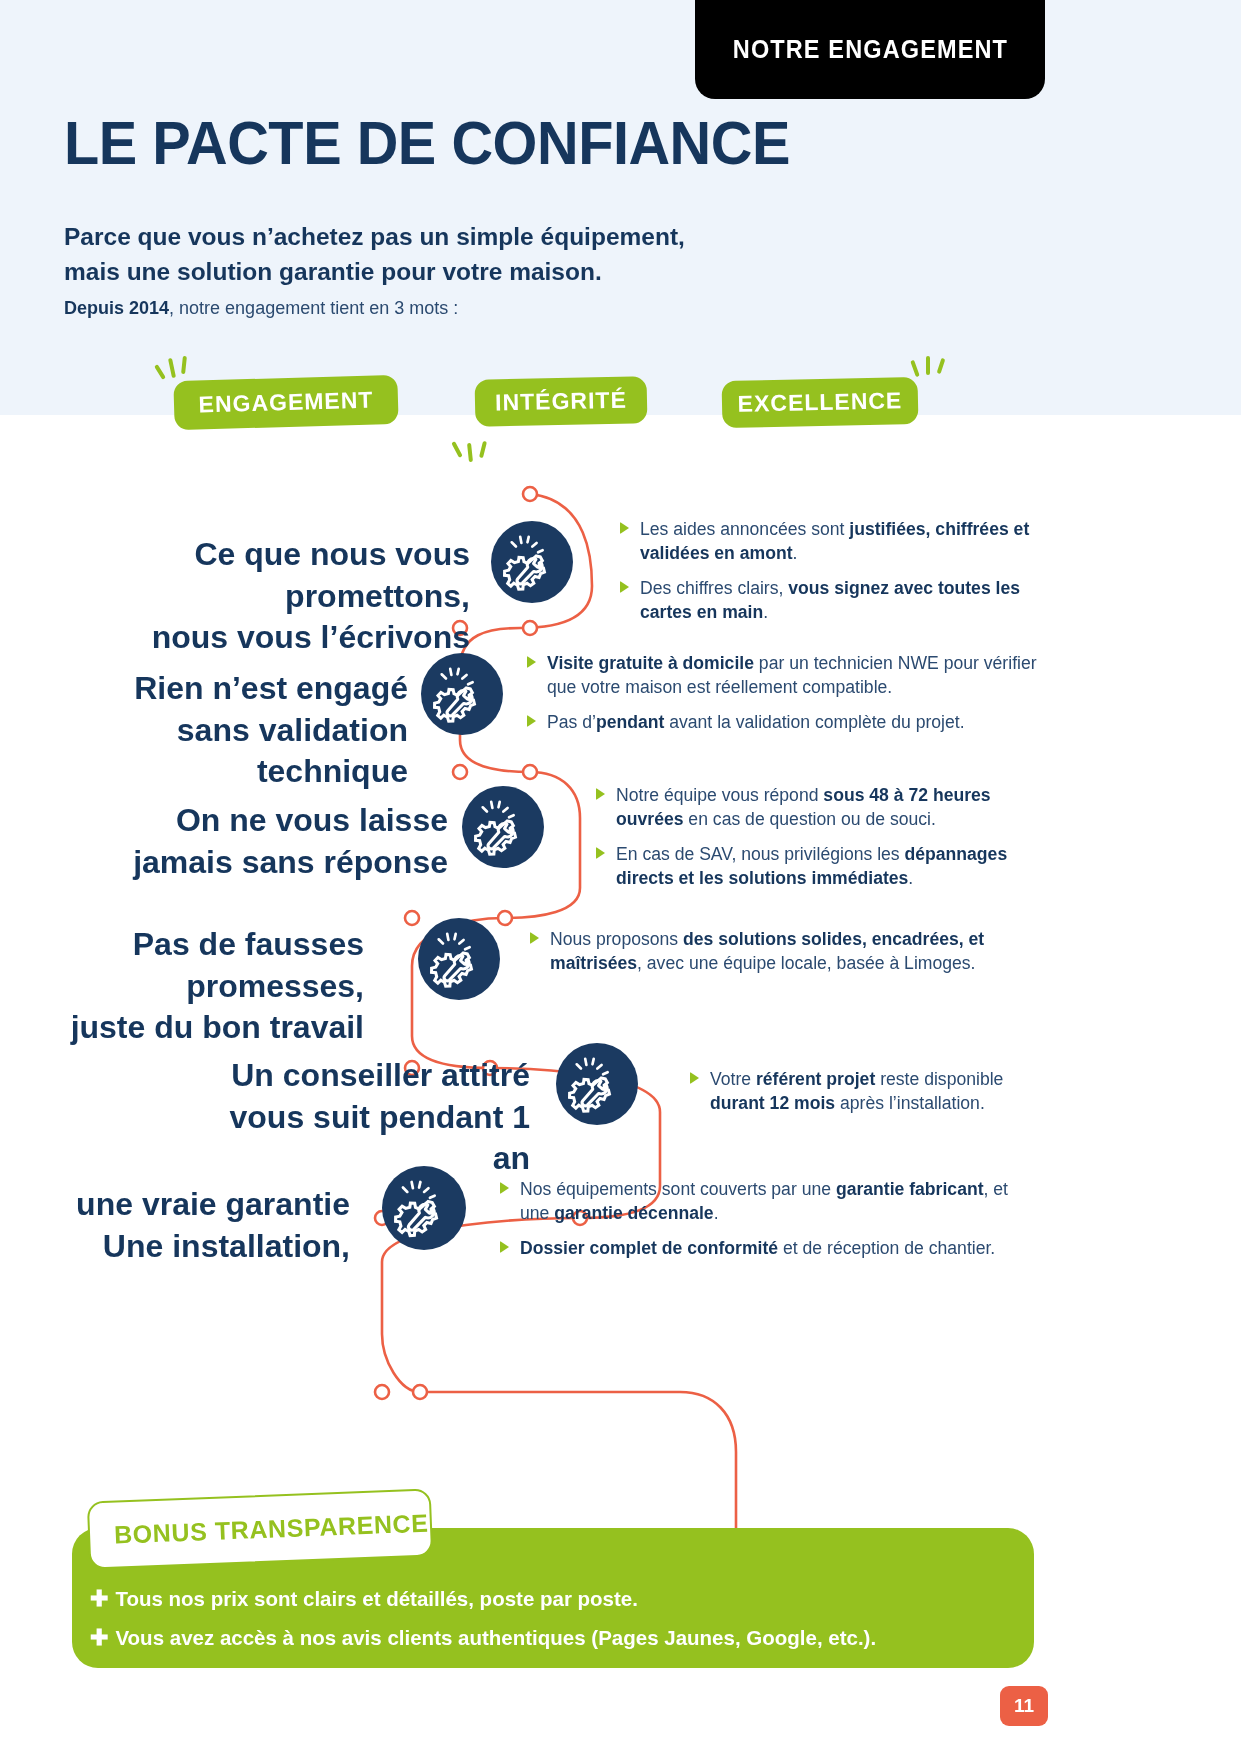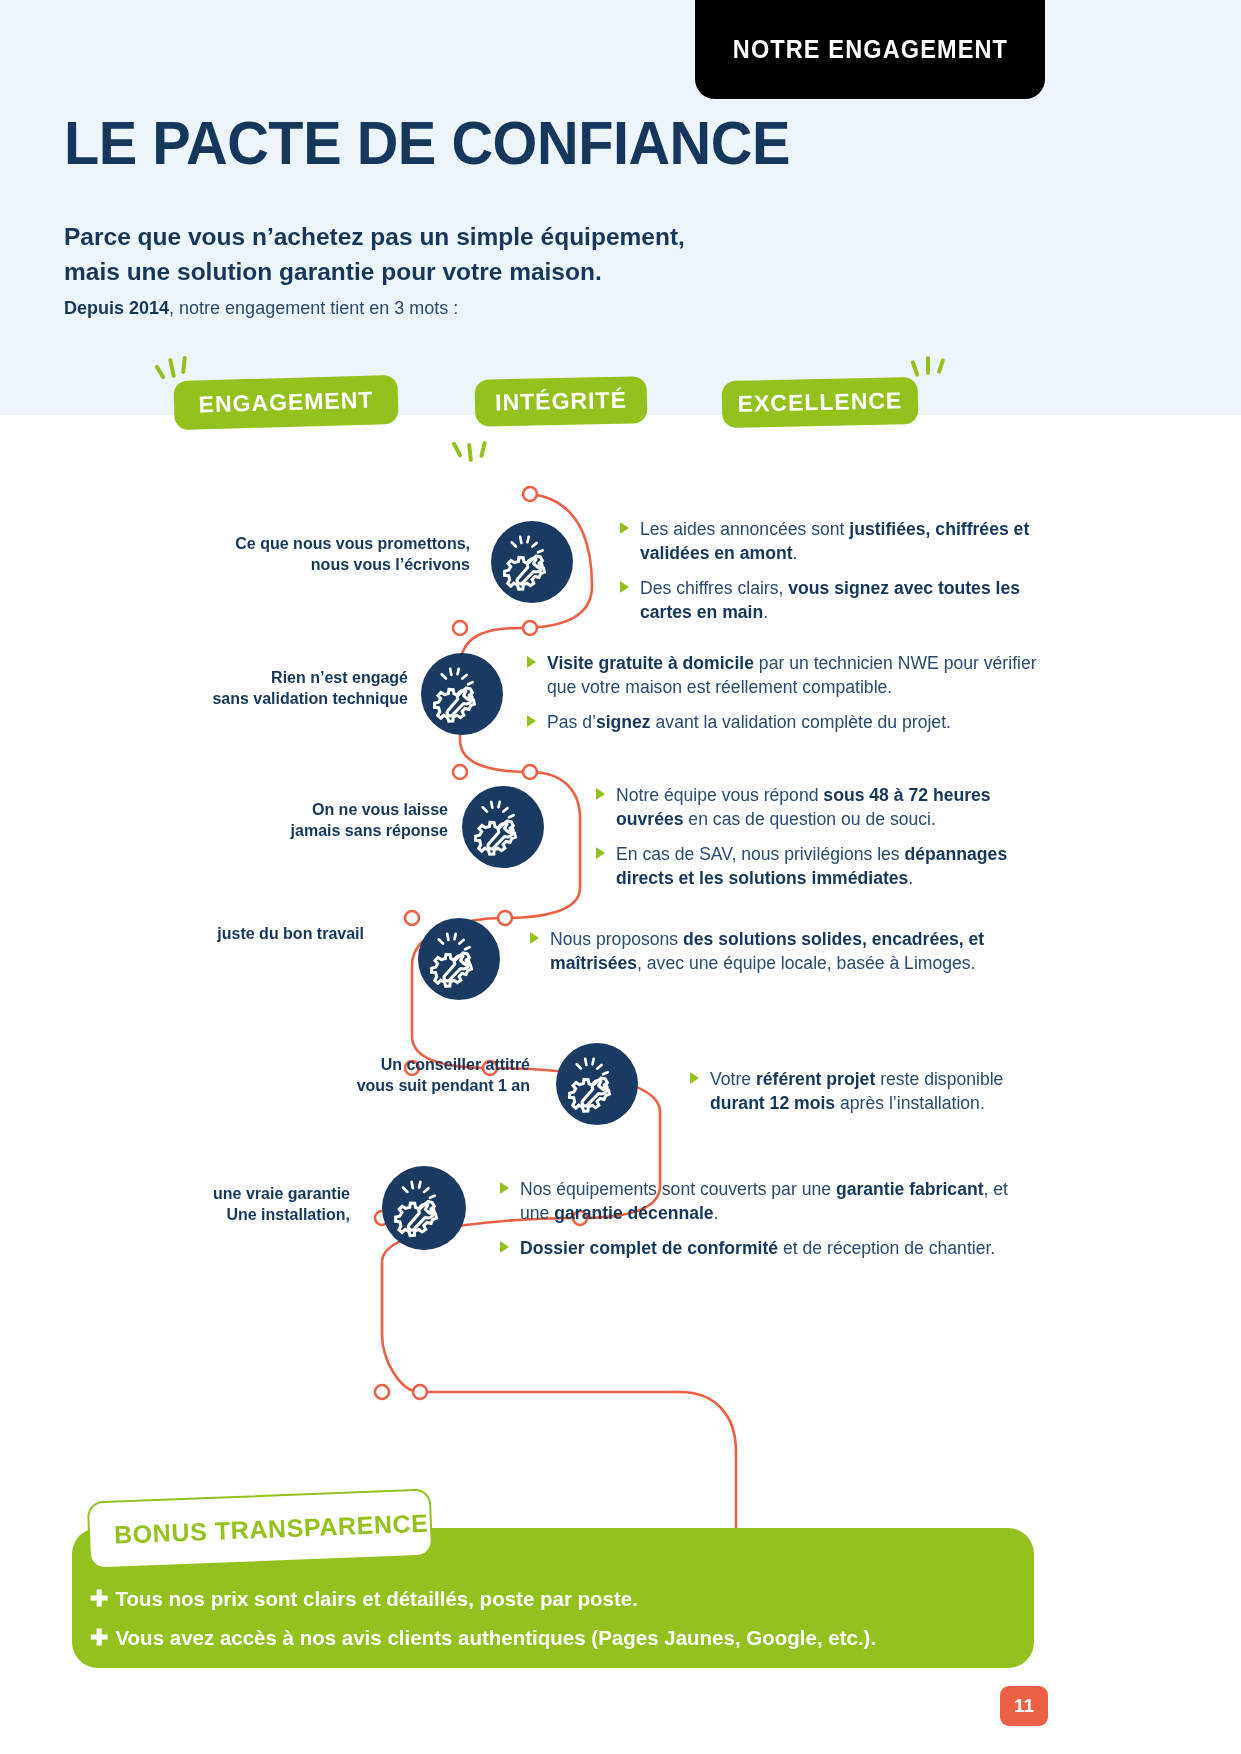--- a/index.html
+++ b/index.html
@@ -57,21 +57,21 @@
   #wb3{left:722px;top:379px;width:196px;height:47px;font-size:23px;transform:rotate(-1.2deg);}
   .spark{position:absolute;}
   .spark i{display:block;position:absolute;background:#95c11f;border-radius:3px;}
 
   
   .wire{position:absolute;left:0;top:0;width:1241px;height:1754px;pointer-events:none;}
 
   
   .row{position:absolute;}
   .rtitle{
-    position:absolute;text-align:right;font-size:16px;line-height:1.3;
+    position:absolute;text-align:right;font-size:32px;line-height:1.3;
     font-weight:bold;color:#16365c;
   }
   .icon{
     position:absolute;border-radius:50%;background:#1b3a61;
     display:flex;align-items:center;justify-content:center;
   }
   .bullets{position:absolute;}
   .bul{
     position:relative;padding-left:22px;margin-bottom:11px;
     font-size:17.6px;line-height:1.36;color:#2b4a70;
@@ -261,21 +261,21 @@
              L26 77
              a5.2 5.2 0 0 0 7.4 7.2
              L52 65
              a10 10 0 0 0 13.0 -13.6
              L58.5 58 52 52 z"></path>
   </g>
 </svg>
       </div>
     <div class="bullets" style="left:525px;top:652px;width:512px;">
       <div class="bul"><b>Visite gratuite à domicile</b> par un technicien NWE pour vérifier que votre maison est réellement compatible.</div>
-      <div class="bul">Pas d’<b>signez</b> avant la validation complète du projet.</div>
+      <div class="bul">Pas d’<b>pendant</b> avant la validation complète du projet.</div>
     </div>
   </div>
 
   <div class="row">
     <div class="rtitle" style="left:80px;top:800px;width:368px;">
       <div>On ne vous laisse</div>
       <div>jamais sans réponse</div>
     </div>
     <div class="icon" style="left:462px;top:786px;width:82px;height:82px;">
         <svg viewBox="0 0 100 100" width="74%" height="74%" aria-hidden="true">
@@ -306,20 +306,21 @@
 </svg>
       </div>
     <div class="bullets" style="left:594px;top:784px;width:430px;">
       <div class="bul">Notre équipe vous répond <b>sous 48 à 72 heures ouvrées</b> en cas de question ou de souci.</div>
       <div class="bul">En cas de SAV, nous privilégions les <b>dépannages directs et les solutions immédiates</b>.</div>
     </div>
   </div>
 
   <div class="row">
     <div class="rtitle" style="left:46px;top:924px;width:318px;">
+      <div>Pas de fausses promesses,</div>
       <div>juste du bon travail</div>
     </div>
     <div class="icon" style="left:418px;top:918px;width:82px;height:82px;">
         <svg viewBox="0 0 100 100" width="74%" height="74%" aria-hidden="true">
   <g fill="none" stroke="#ffffff" stroke-width="4.4" stroke-linecap="round" stroke-linejoin="round">
     <path d="M32 18 L30 8"></path>
     <path d="M42 17 L44 8"></path>
     <path d="M23 24 L16 17"></path>
     <path d="M50 24 L57 18"></path>
     <path d="M59.5 33.5 l7.5 -3.5"></path>

